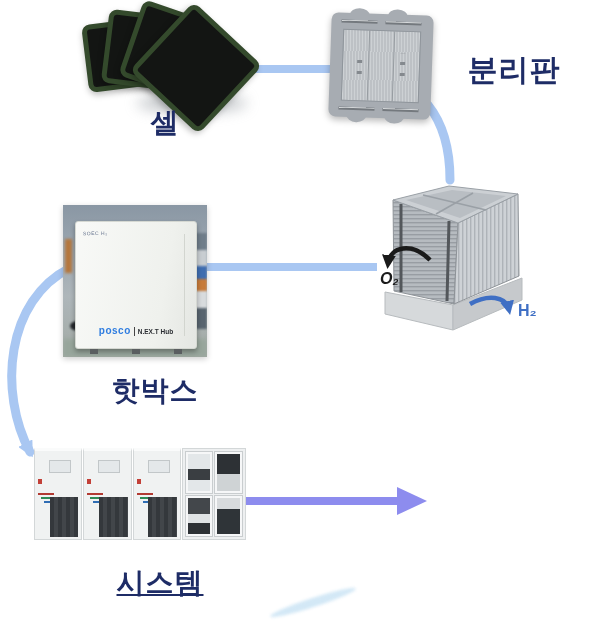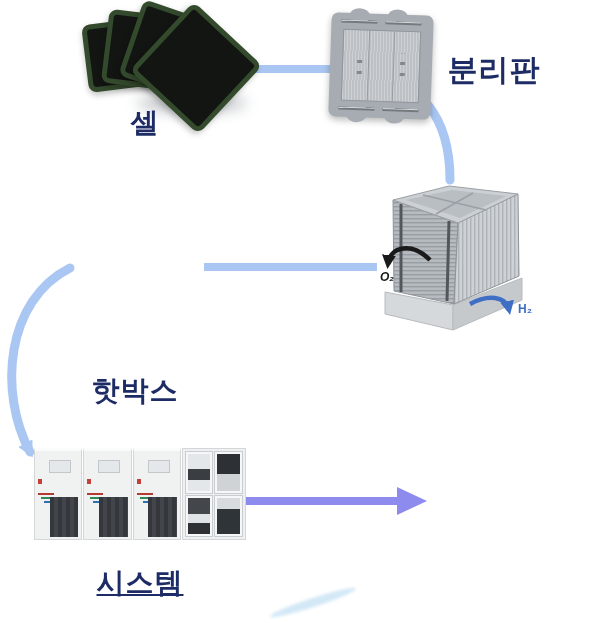--- a/index.html
+++ b/index.html
@@ -6,21 +6,21 @@
     --connector:#a9c7f2; --flow-arrow:#8d8cee; --label-navy:#1e2c66;
     --h2-blue:#3f6fc4; --o2-black:#1a1a1a; --posco-blue:#2f7de0;
     --cell-border-green:#344a2c; --cell-fill:#131513; --plate-gray:#a7acb2;
     --bubble-blue:#2f93d6;
   }
   html,body{margin:0;padding:0;background:#fff;}
   .canvas{position:relative;width:600px;height:623px;background:#ffffff;overflow:hidden;
           font-family:"Liberation Sans","DejaVu Sans",sans-serif;}
   .layer{position:absolute;left:0;top:0;width:600px;height:623px;}
   .node-label{position:absolute;z-index:6;font-weight:bold;font-size:28px;color:var(--label-navy,#1e2c66);
-              text-align:center;letter-spacing:1px;}
+              text-align:center;letter-spacing:1px;margin-left:20px;}
 
   
   .cells{position:absolute;left:85px;top:5px;width:170px;height:115px;z-index:3;}
   .cell{position:absolute;background:var(--cell-fill,#131513);
         border:5px solid var(--cell-border-green,#344a2c);border-radius:8px;
         box-shadow:0 3px 6px rgba(0,0,0,.25);}
   .cell1{left:0;top:16px;width:58px;height:58px;transform:rotate(-7deg);}
   .cell2{left:20px;top:8px;width:64px;height:64px;transform:rotate(7deg);}
   .cell3{left:44px;top:5px;width:70px;height:70px;transform:rotate(19deg);}
   .cell4{left:64px;top:16px;width:84px;height:84px;transform:rotate(43deg);}
@@ -41,21 +41,21 @@
   .plate-slot{position:absolute;width:36px;height:3px;background:#74797e;
               box-shadow:inset 0 1px 0 #d6d9db;}
   .slot-t1{left:10px;top:7px;} .slot-t2{left:54px;top:7px;}
   .slot-b1{left:10px;bottom:7px;} .slot-b2{left:54px;bottom:7px;}
   .plate-hooks{position:absolute;top:22px;bottom:22px;width:5px;
                background:repeating-linear-gradient(180deg,transparent 0 8px,#84898e 8px 11px);}
   .hooks-l{left:14px;} .hooks-r{right:14px;}
 
   
   .stack-wrap{position:absolute;left:378px;top:182px;width:160px;height:170px;z-index:3;}
-  .stack-io{position:absolute;z-index:5;font-weight:bold;font-size:12px;}
+  .stack-io{position:absolute;z-index:5;font-weight:bold;font-size:16px;}
   .o2-label{left:380px;top:270px;color:var(--o2-black,#1a1a1a);font-style:italic;}
   .h2-label{left:518px;top:302px;color:var(--h2-blue,#3f6fc4);}
 
   
   .hotbox{position:absolute;left:63px;top:205px;width:144px;height:152px;z-index:3;overflow:hidden;
           background:linear-gradient(180deg,#8a97a4 0%,#9da8b1 32%,#aeb6ba 60%,#a2aaa4 100%);
           box-shadow:0 2px 6px rgba(0,0,0,.2);}
   .hb-ceiling{position:absolute;left:0;top:0;width:100%;height:30px;
               background:repeating-linear-gradient(90deg,#76markers 0, #76848f 0 10px,#929ea8 10px 24px);
               filter:blur(2px);opacity:.9;}
@@ -202,20 +202,40 @@
       <line x1="95" y1="11" x2="58" y2="32" stroke="#9aa0a6" stroke-width="1.5"></line>
       <line x1="23" y1="22" x2="23" y2="110" stroke="#53575b" stroke-width="3"></line>
       <line x1="71" y1="39" x2="69" y2="119" stroke="#53575b" stroke-width="3"></line>
       <path d="M52,78 C34,60 12,64 10,82" fill="none" stroke="#1a1a1a" stroke-width="4.5" marker-end="url(#head-k)"></path>
       <path d="M92,122 C110,112 128,114 131,128" fill="none" style="stroke:var(--h2-blue,#3f6fc4)" stroke-width="4.5" marker-end="url(#head-b2)"></path>
     </svg>
   </div>
   <div class="stack-io o2-label">O₂</div>
   <div class="stack-io h2-label">H₂</div>
 
+  <div class="hotbox">
+    <div class="hb-ceiling"></div>
+    <div class="hb-orange"></div>
+    <div class="hb-pillar"></div>
+    <div class="hb-floor"></div>
+    <div class="hb-blob blob1"></div>
+    <div class="hb-blob blob2"></div>
+    <div class="hb-unit">
+      <div class="hb-note">SOEC H₂</div>
+      <div class="hb-seam"></div>
+      <div class="hb-logo">
+        <span class="hb-brand">posco</span>
+        <span class="hb-div"></span>
+        <span class="hb-product">N.EX.T Hub</span>
+      </div>
+      <div class="hb-foot" style="left:14px;bottom:-6px;position:absolute;"></div>
+      <div class="hb-foot" style="left:56px;bottom:-6px;position:absolute;"></div>
+      <div class="hb-foot" style="left:98px;bottom:-6px;position:absolute;"></div>
+    </div>
+  </div>
   <div class="node-label lbl-hotbox">핫박스</div>
 
   <div class="system">
     <div class="cab">
       <div class="cab-window"></div>
       <div class="cab-dot"></div>
       <div class="cab-stripes">
         <div class="stripe r"></div>
           <div class="stripe g"></div>
           <div class="stripe b"></div>

